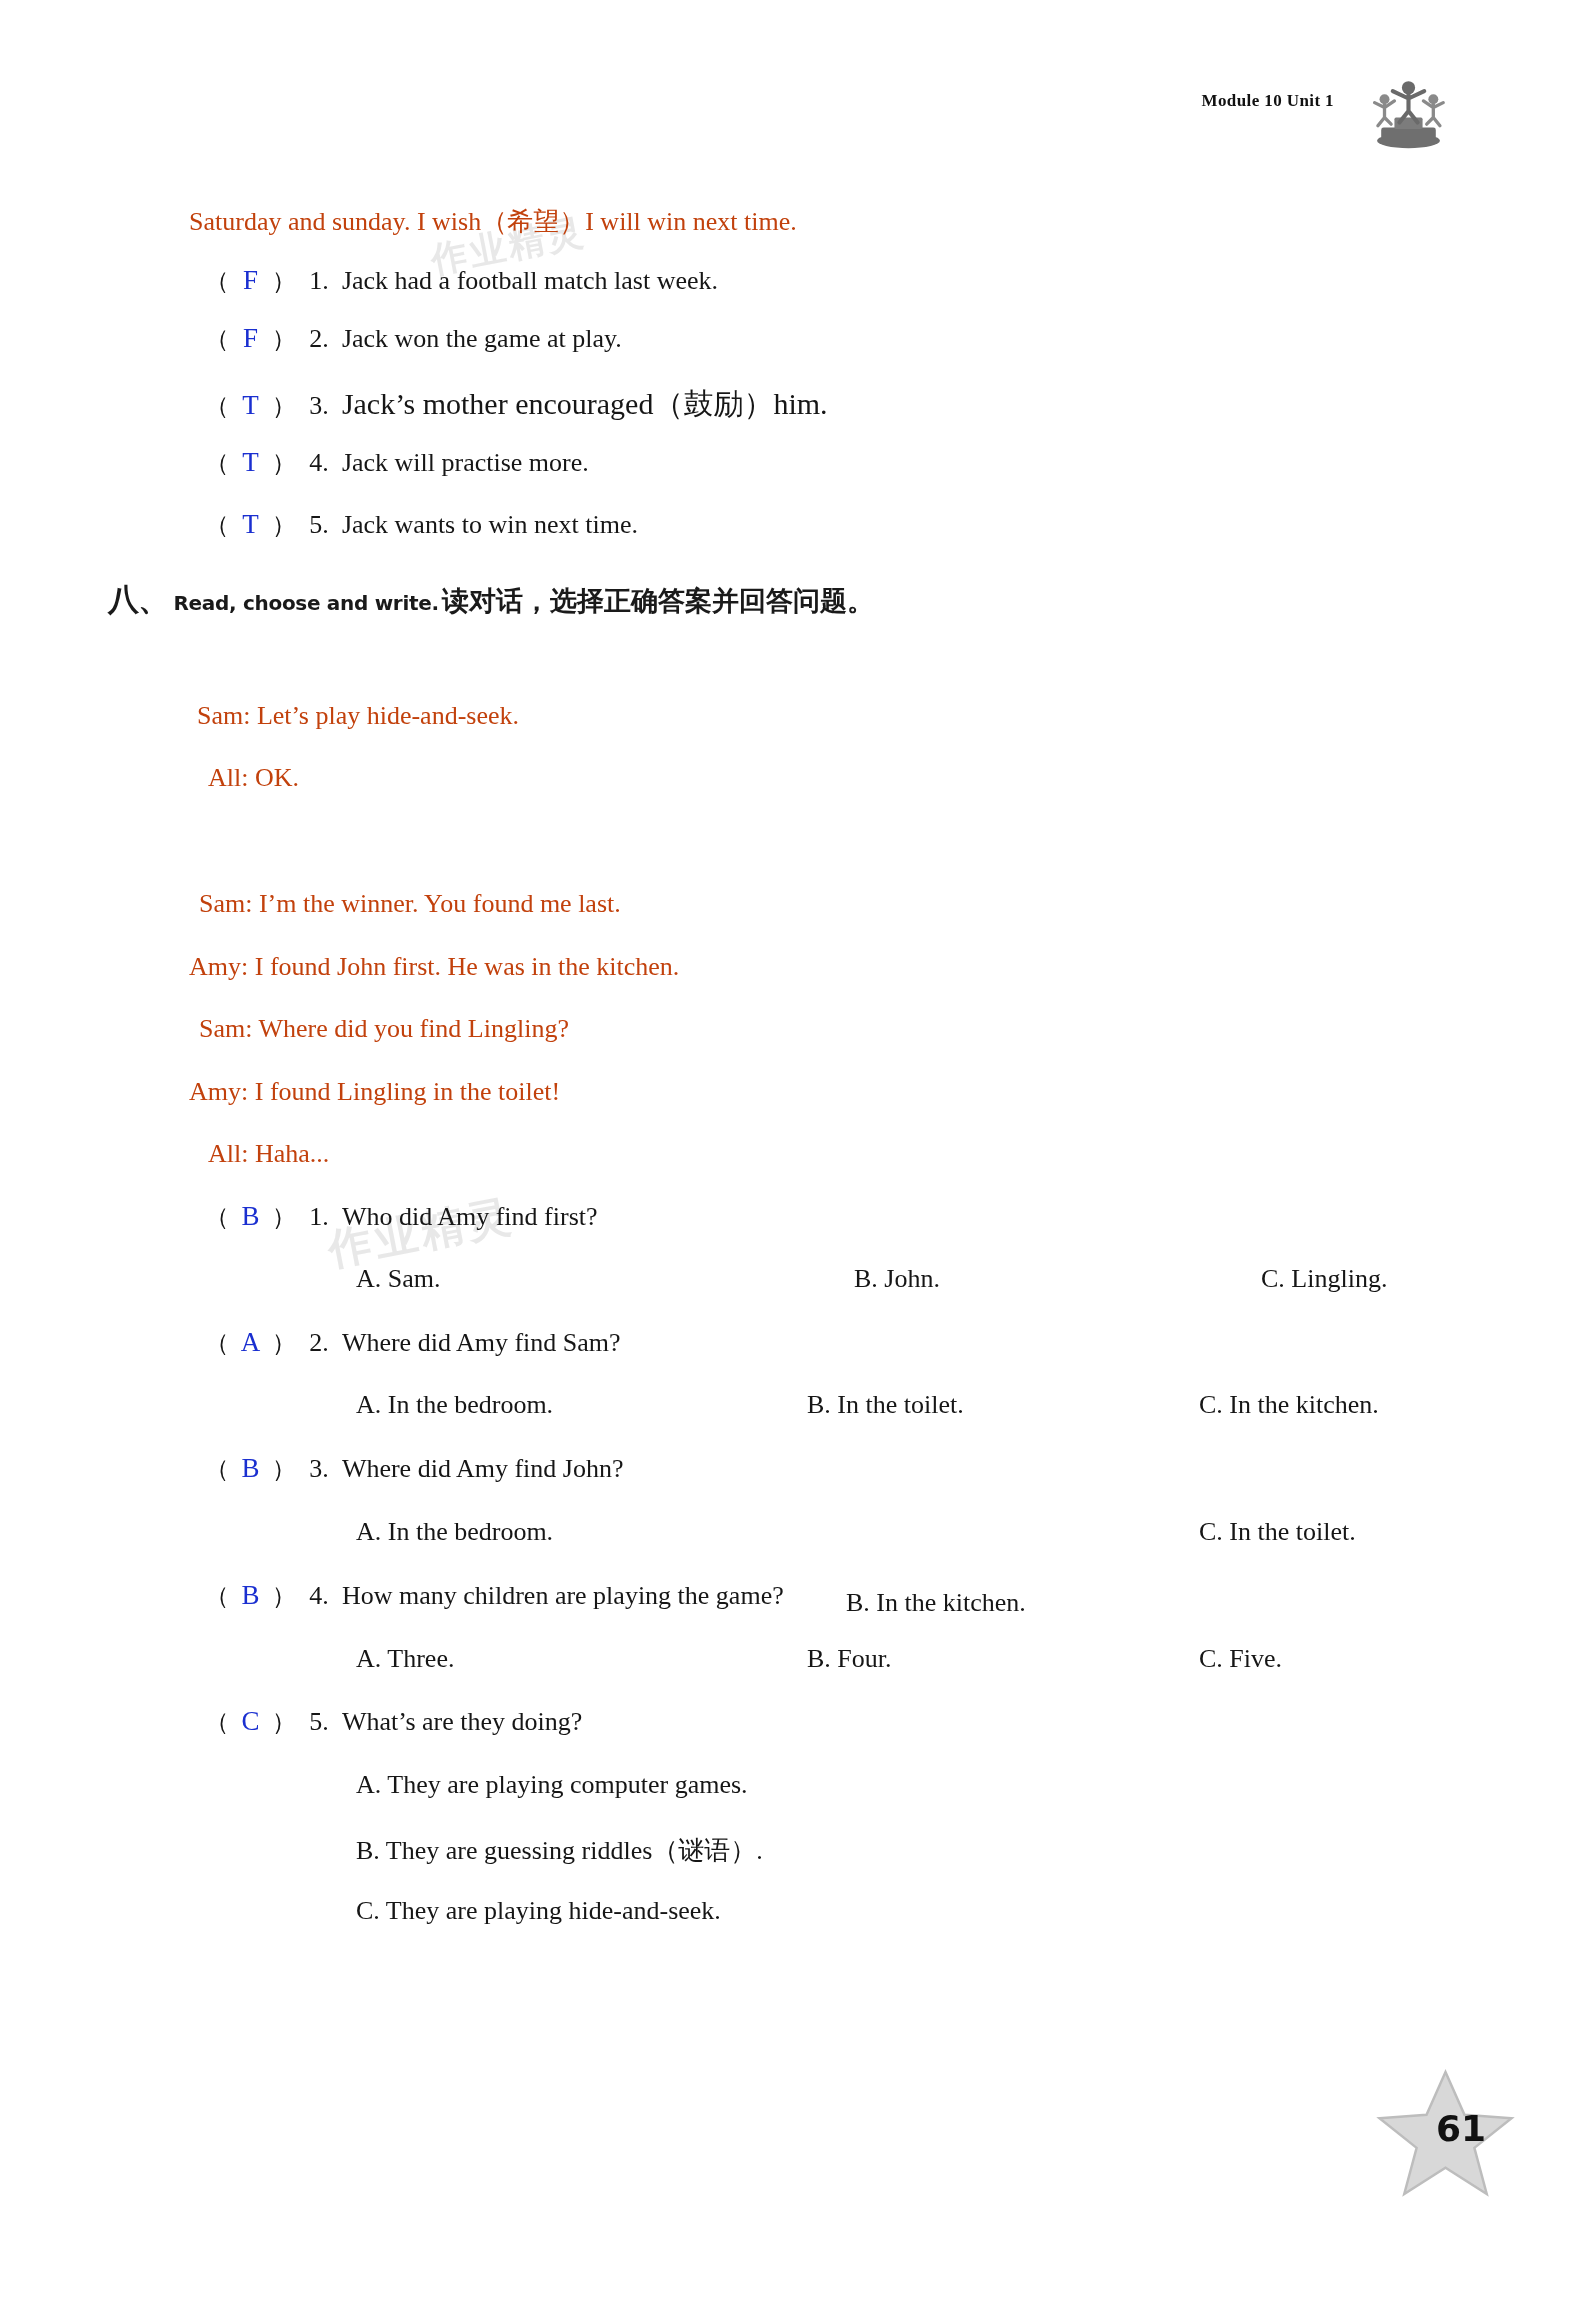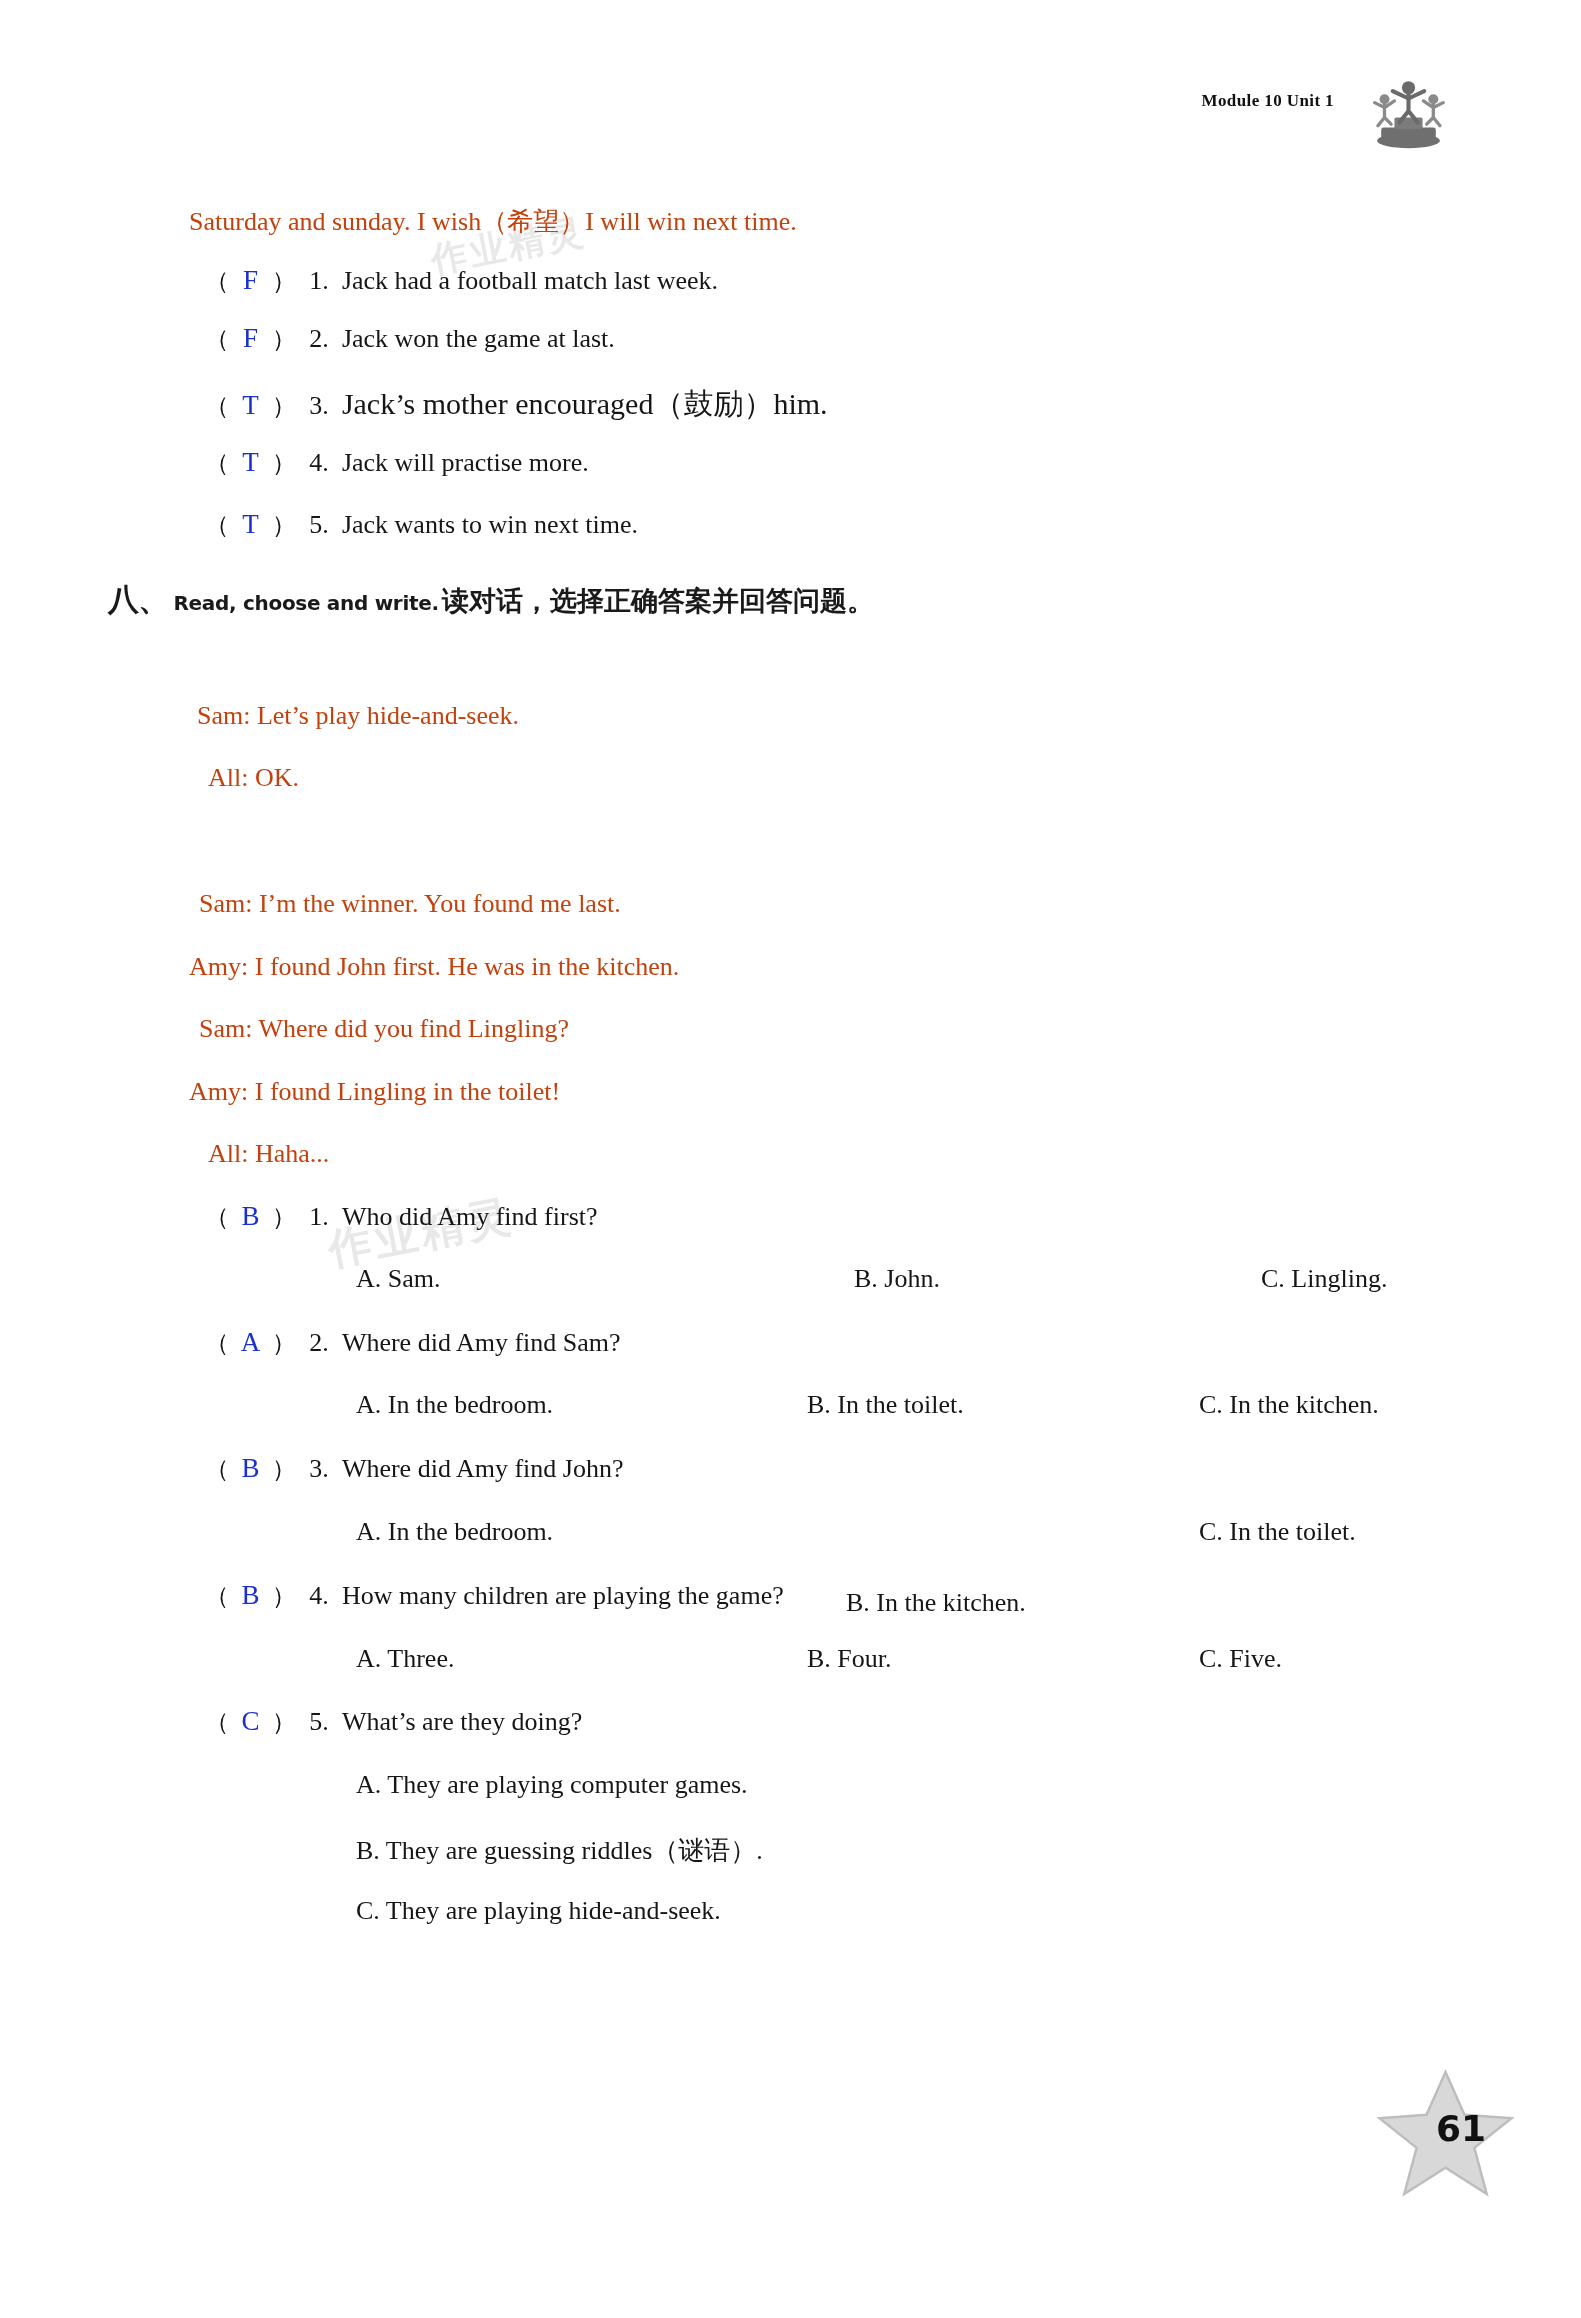--- a/index.html
+++ b/index.html
@@ -182,21 +182,21 @@
 
   <div class="wm wm1">作业精灵</div>
   <div class="wm wm2">作业精灵</div>
 
   <div class="line" style="left:189px; top:205px;">Saturday and sunday. I wish（希望）I will win next time.</div>
 
   <div class="tf-row" style="left:205px; top:265px;">
     <span class="paren">（</span><span class="ans">F</span><span class="paren">）</span><span class="qtext">1.</span><span class="qtext">Jack had a football match last week.</span>
   </div>
   <div class="tf-row" style="left:205px; top:323px;">
-    <span class="paren">（</span><span class="ans">F</span><span class="paren">）</span><span class="qtext">2.</span><span class="qtext">Jack won the game at last.</span>
+    <span class="paren">（</span><span class="ans">F</span><span class="paren">）</span><span class="qtext">2.</span><span class="qtext">Jack won the game at play.</span>
   </div>
   <div class="tf-row" style="left:205px; top:384px;">
     <span class="paren">（</span><span class="ans">T</span><span class="paren">）</span><span class="qtext">3.</span><span class="qtext cn" style="font-family:'Liberation Serif',serif;font-size:30px;">Jack’s mother encouraged（鼓励）him.</span>
   </div>
   <div class="tf-row" style="left:205px; top:447px;">
     <span class="paren">（</span><span class="ans">T</span><span class="paren">）</span><span class="qtext">4.</span><span class="qtext">Jack will practise more.</span>
   </div>
   <div class="tf-row" style="left:205px; top:509px;">
     <span class="paren">（</span><span class="ans">T</span><span class="paren">）</span><span class="qtext">5.</span><span class="qtext">Jack wants to win next time.</span>
   </div>

